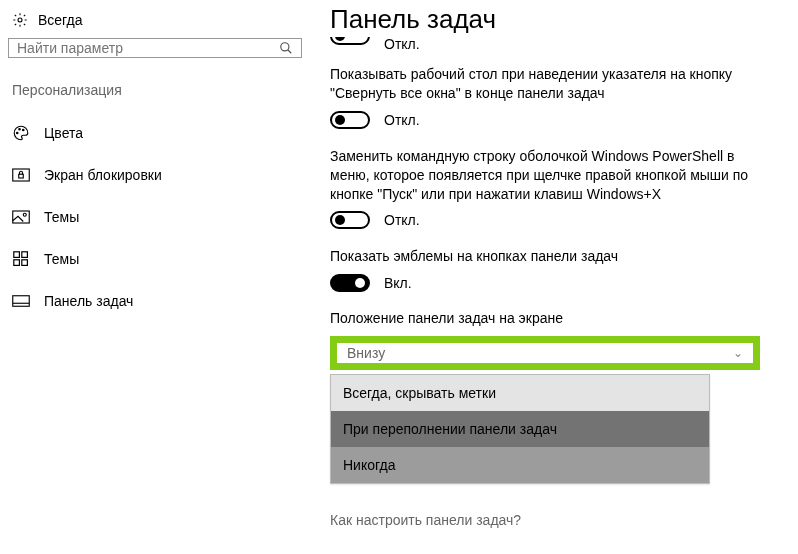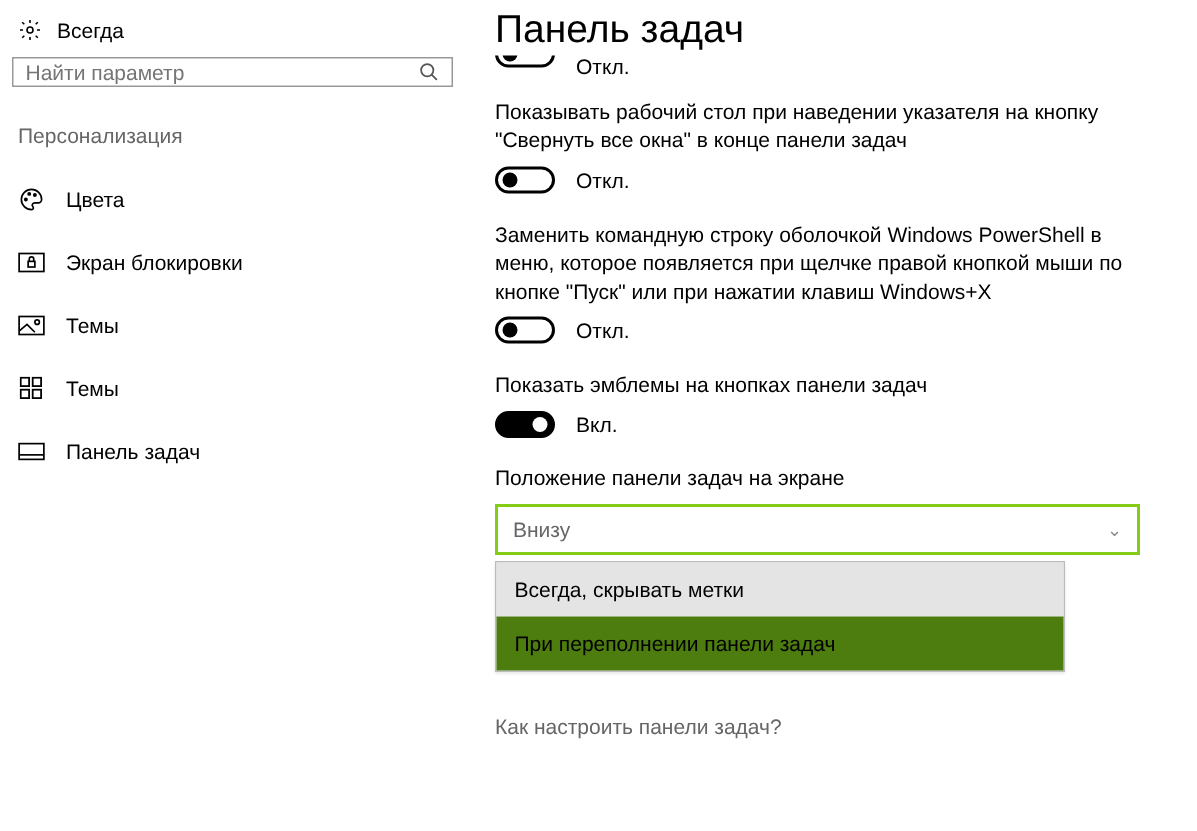--- a/index.html
+++ b/index.html
@@ -112,21 +112,21 @@
   }
   .switch.on .knob {
     background: #fff;
     left: 23px;
   }
   .toggle-label { font-size: 14px; }
   .position-label { font-size: 14px; margin-bottom: 10px; }
   .select-box {
     width: 430px;
     height: 34px;
-    border: 2px solid #84cc16;
+    border: 7px solid #84cc16;
     display: flex;
     align-items: center;
     justify-content: space-between;
     padding: 0 10px;
     color: #666;
     position: relative;
     cursor: pointer;
     margin-bottom: 4px;
   }
   .chev { font-size: 12px; color:#888; }
@@ -135,21 +135,21 @@
     border: 1px solid #bbb;
     background: #fff;
     box-shadow: 0 1px 2px rgba(0,0,0,0.1);
   }
   .dropdown .opt {
     padding: 10px 12px;
     font-size: 14px;
     cursor: pointer;
   }
   .dropdown .opt.first { background: #e4e4e4; }
-  .dropdown .opt.hover { background: #4d7c0f; }
+  .dropdown .opt.hover { background: #737373; }
   .dropdown .opt.selected { background: #9c9c9c; color:#000; }
   .help-link {
     color: #666;
     font-size: 14px;
     margin-top: 28px;
     display: inline-block;
     cursor: pointer;
   }
   svg { display:block; }
 </style>
@@ -280,16 +280,17 @@
   <div class="position-label">Положение панели задач на экране</div>
 
   <div class="select-box">
     <span>Внизу</span>
     <span class="chev">⌄</span>
   </div>
 
   <div class="dropdown">
     <div class="opt first">Всегда, скрывать метки</div>
     <div class="opt hover">При переполнении панели задач</div>
+    <div class="opt selected">Никогда</div>
   </div>
 
   <div class="help-link">Как настроить панели задач?</div>
 </div>
 
 </body></html>

